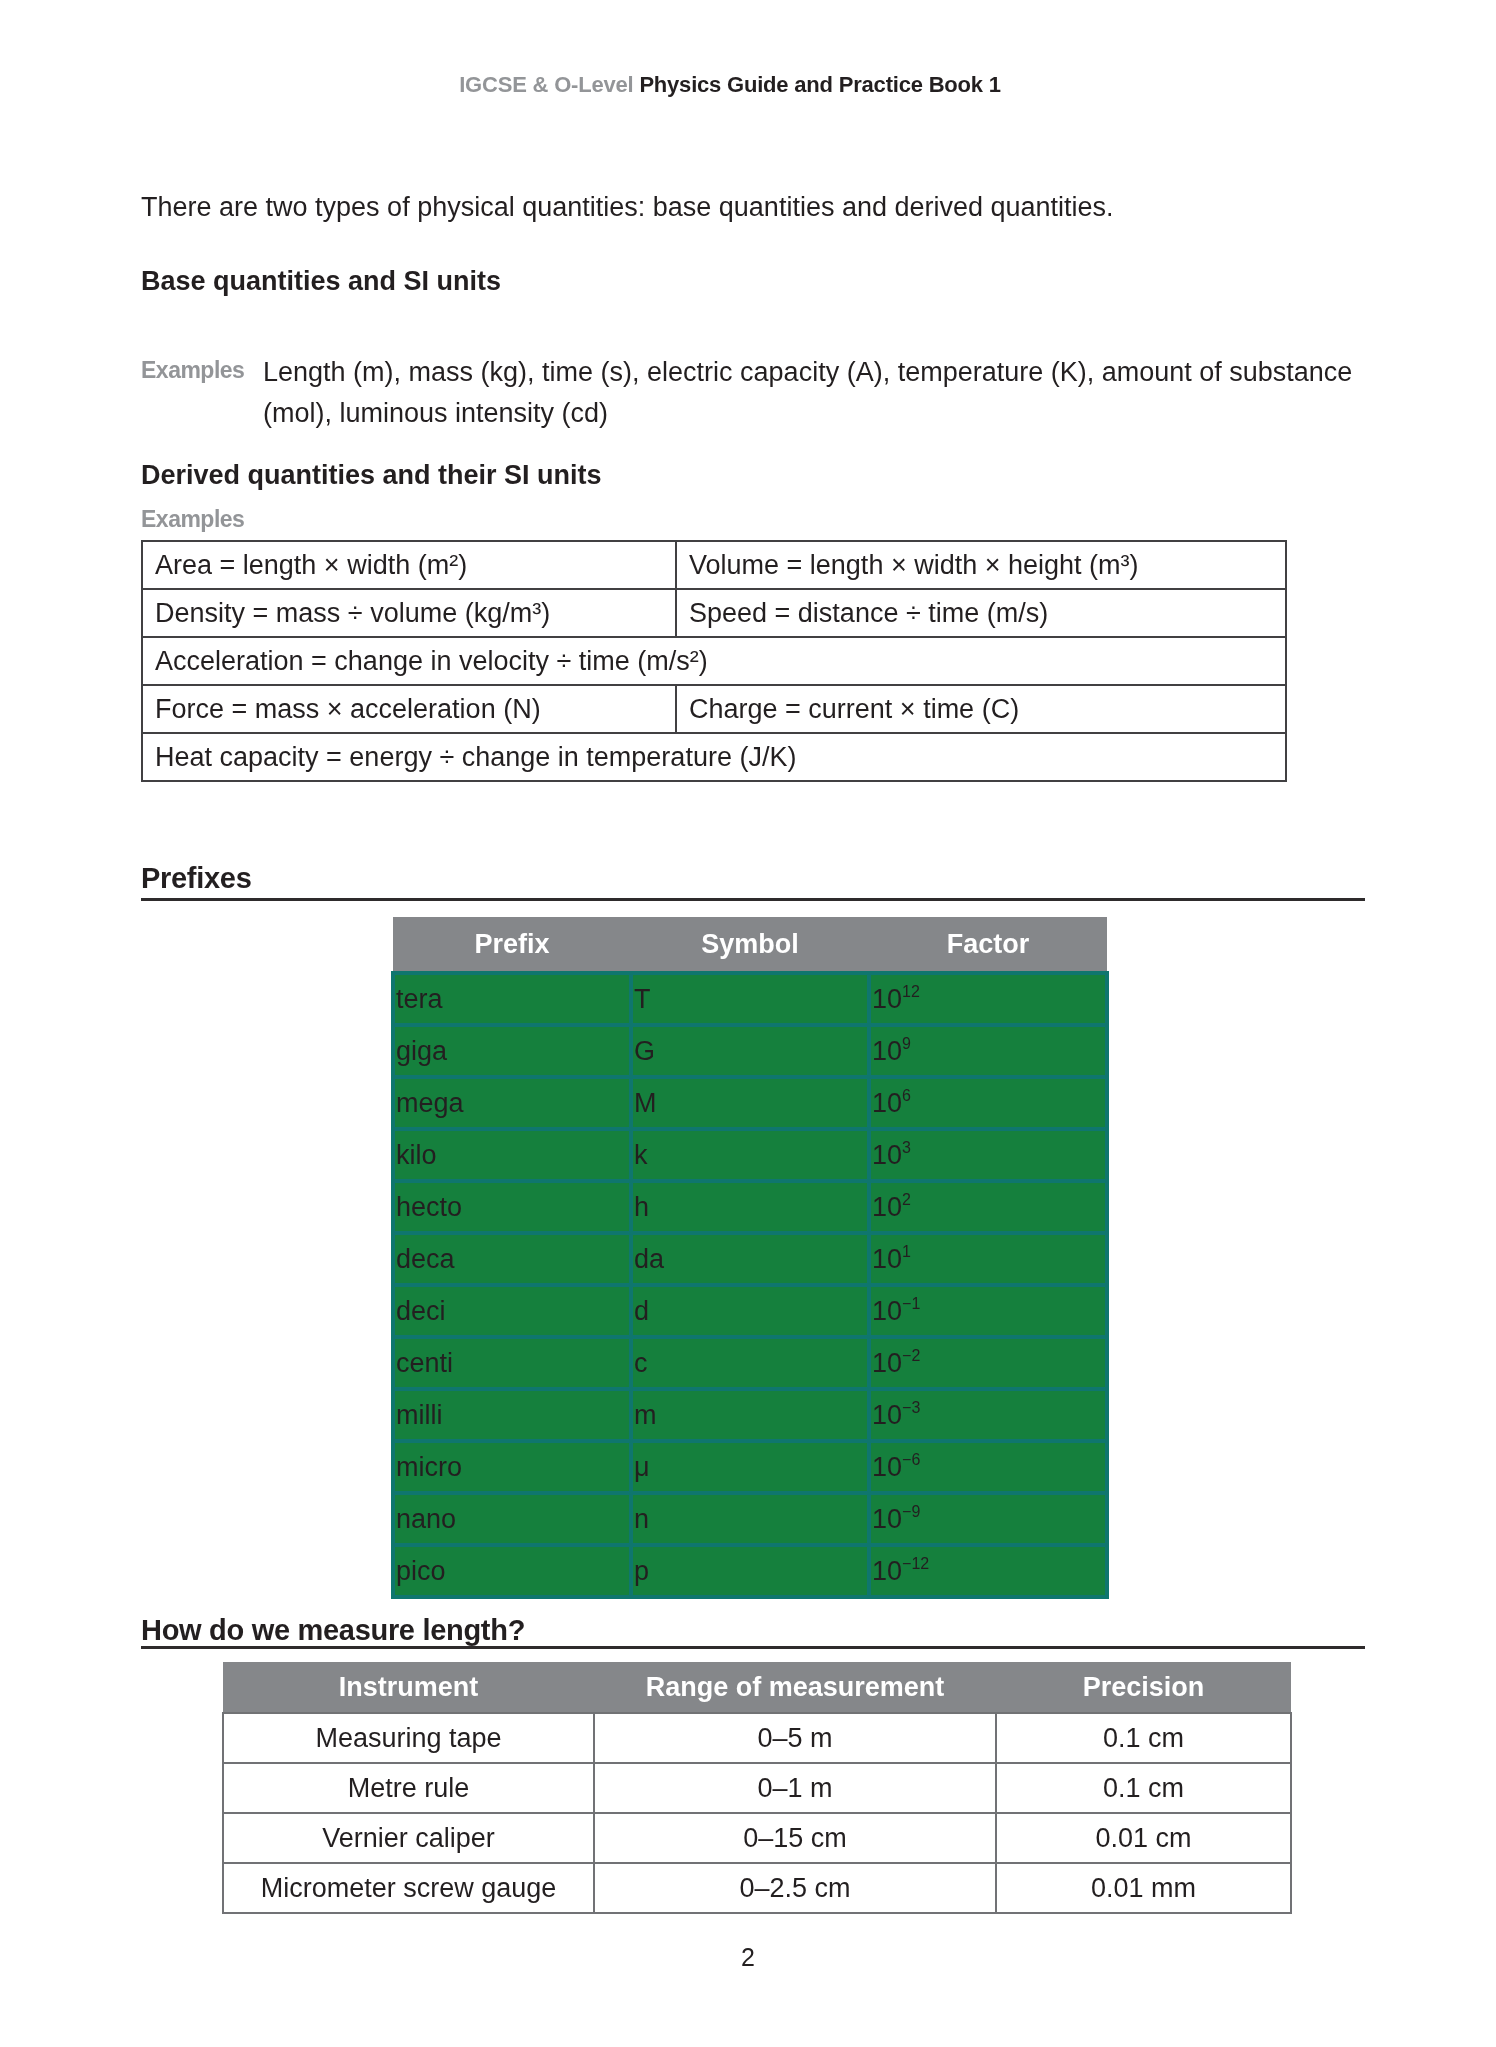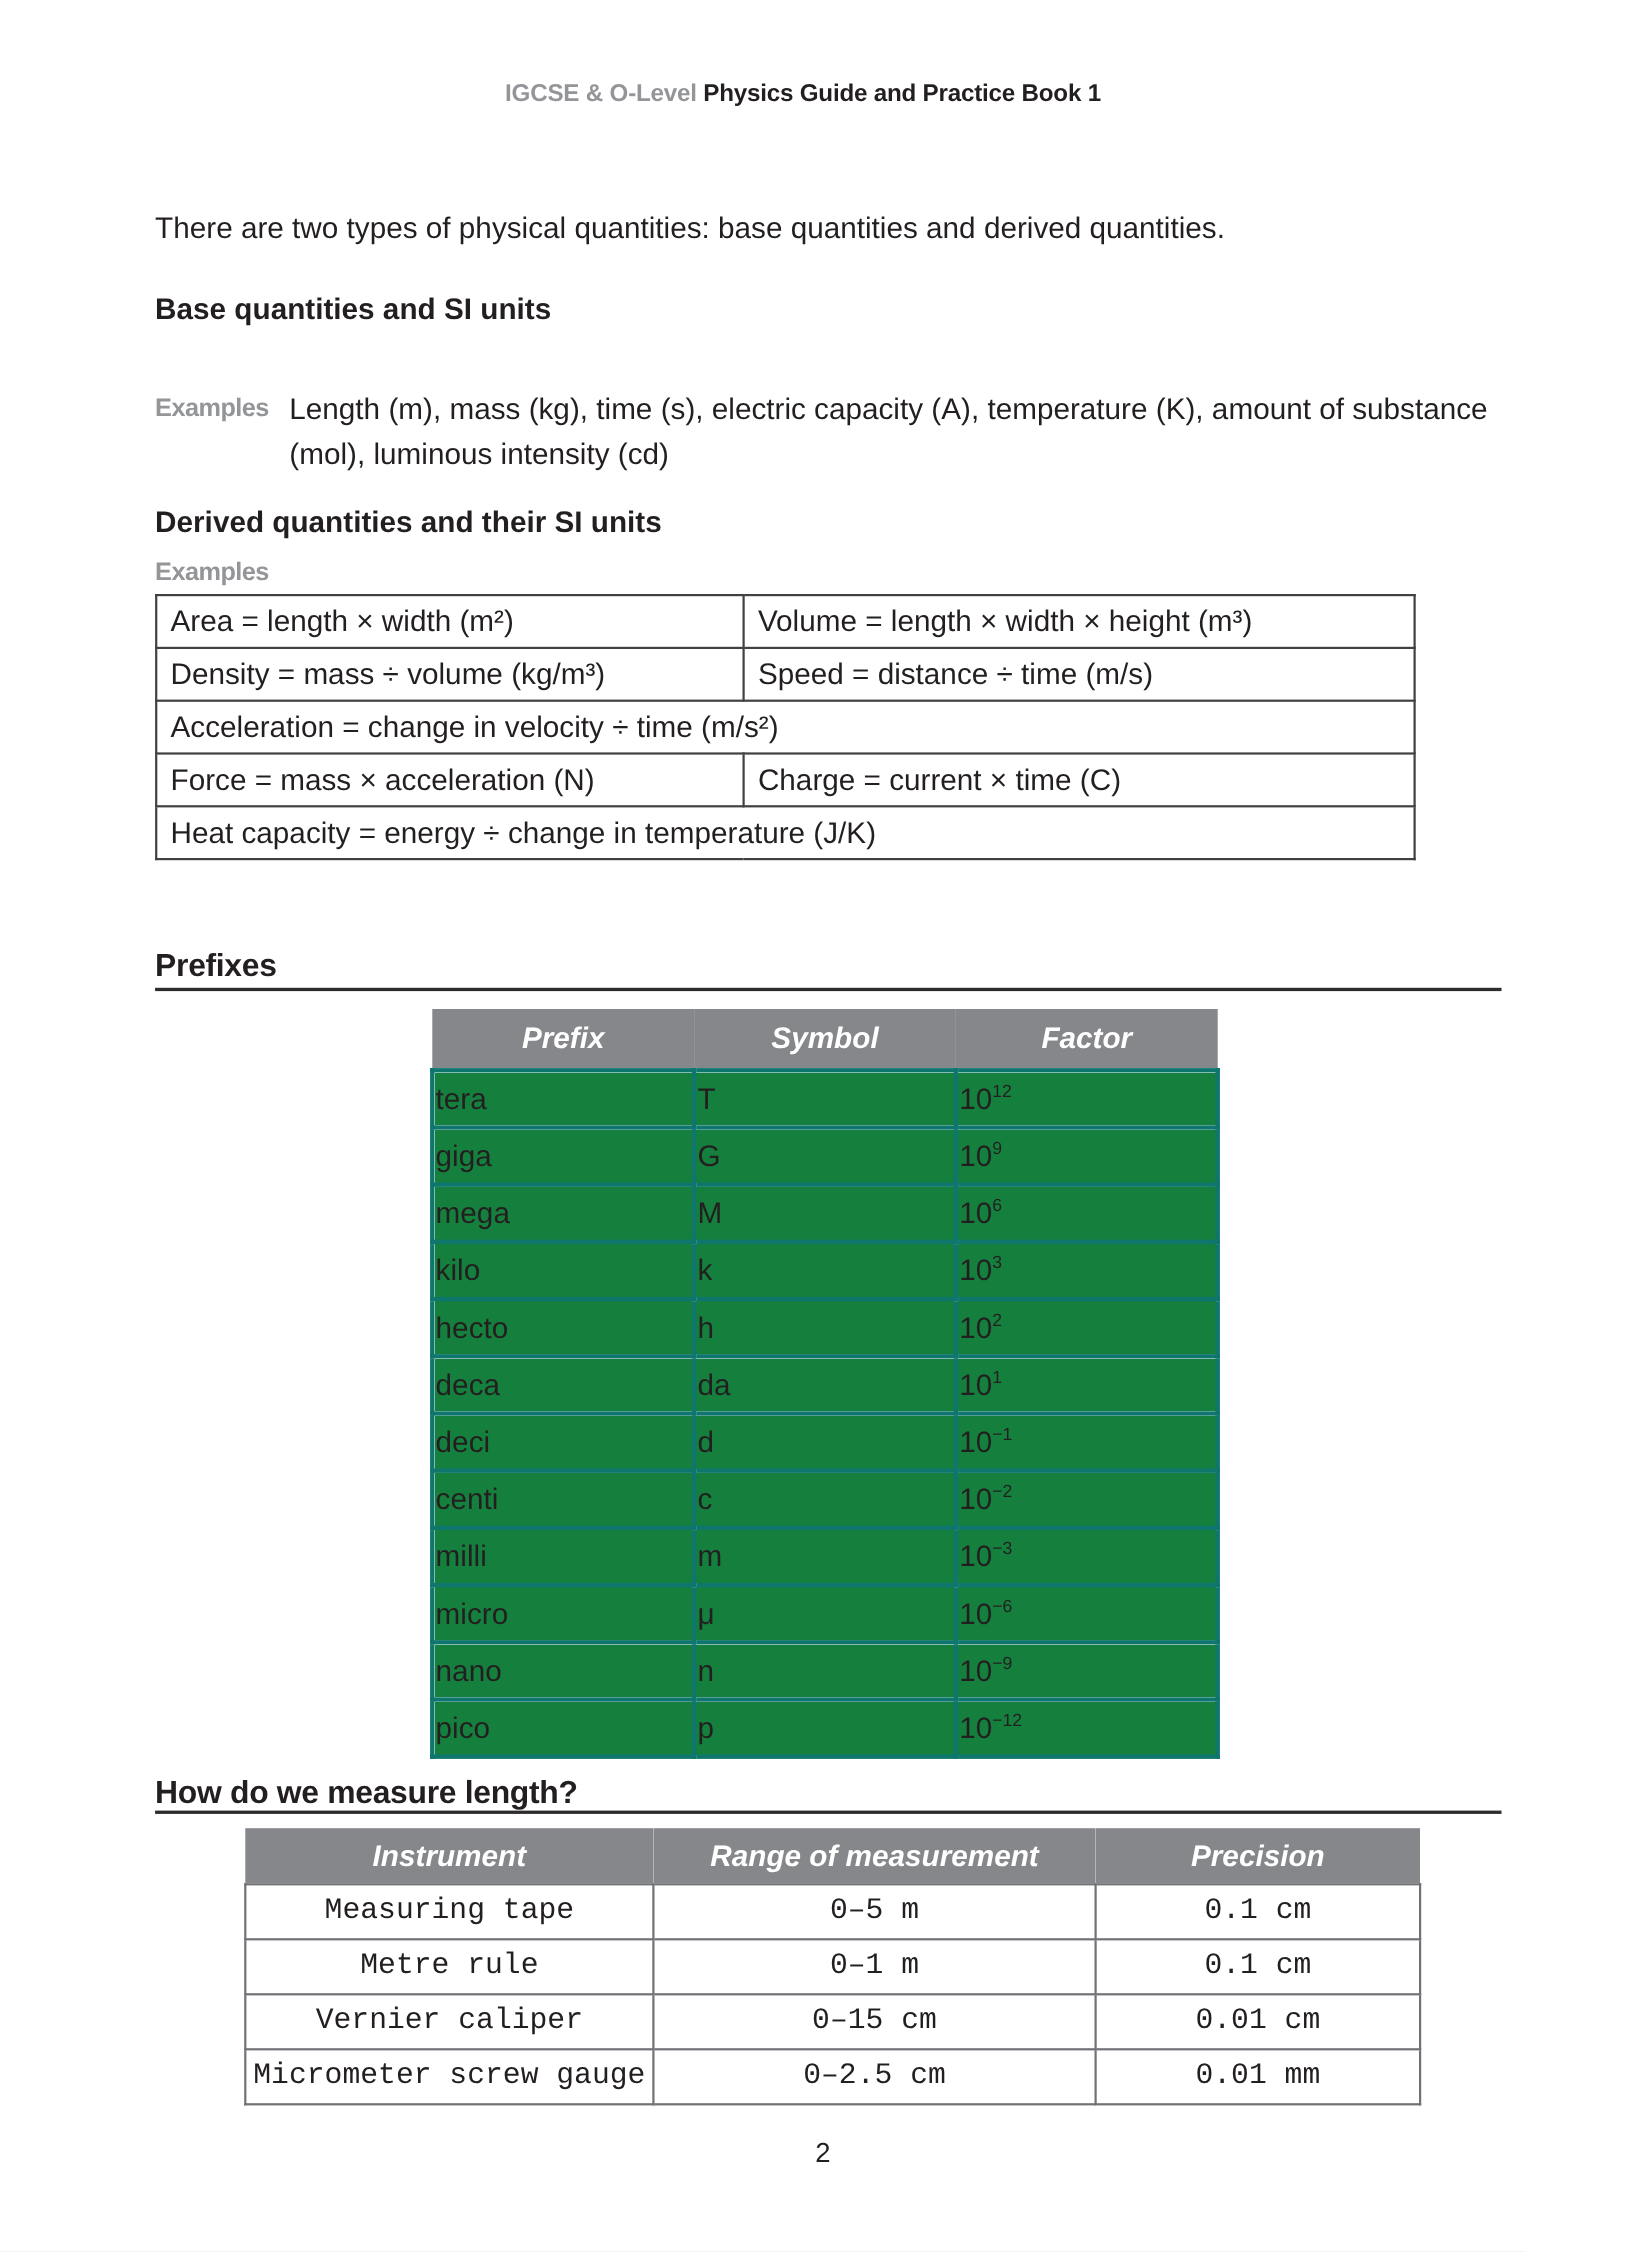--- a/index.html
+++ b/index.html
@@ -76,21 +76,20 @@
     vertical-align:middle;
     background:#ffffff;
   }
   
   .ghead th{
     background:#85878a;
     color:#ffffff;
     font-size:27px;font-weight:700;
     text-align:center;vertical-align:middle;
     border:none;
-    font-style:italic;
   }
   .prefix-table{top:917px;left:391px;}
   .prefix-table table{width:714px;}
   .prefix-table th{height:52px;}
   .prefix-table td{
     height:46px;
     border:4px solid #0f766e;
     font-size:27px;text-align:left;vertical-align:middle;
     background:#15803d;
   }
@@ -101,21 +100,20 @@
     letter-spacing:0;
   }
   .length-table{top:1662px;left:222px;}
   .length-table table{width:1068px;border-radius:15px;}
   .length-table th{height:48px;}
   .length-table td{
     height:46px;
     border:2px solid #717275;
     font-size:27px;text-align:center;vertical-align:middle;
     background:#ffffff;
-    font-family:Liberation Mono, monospace;
   }
   .page-number{
     top:1943px;left:0;width:1496px;
     text-align:center;
     font-size:25px;
   }
 </style>
 </head>
 <body>
 

